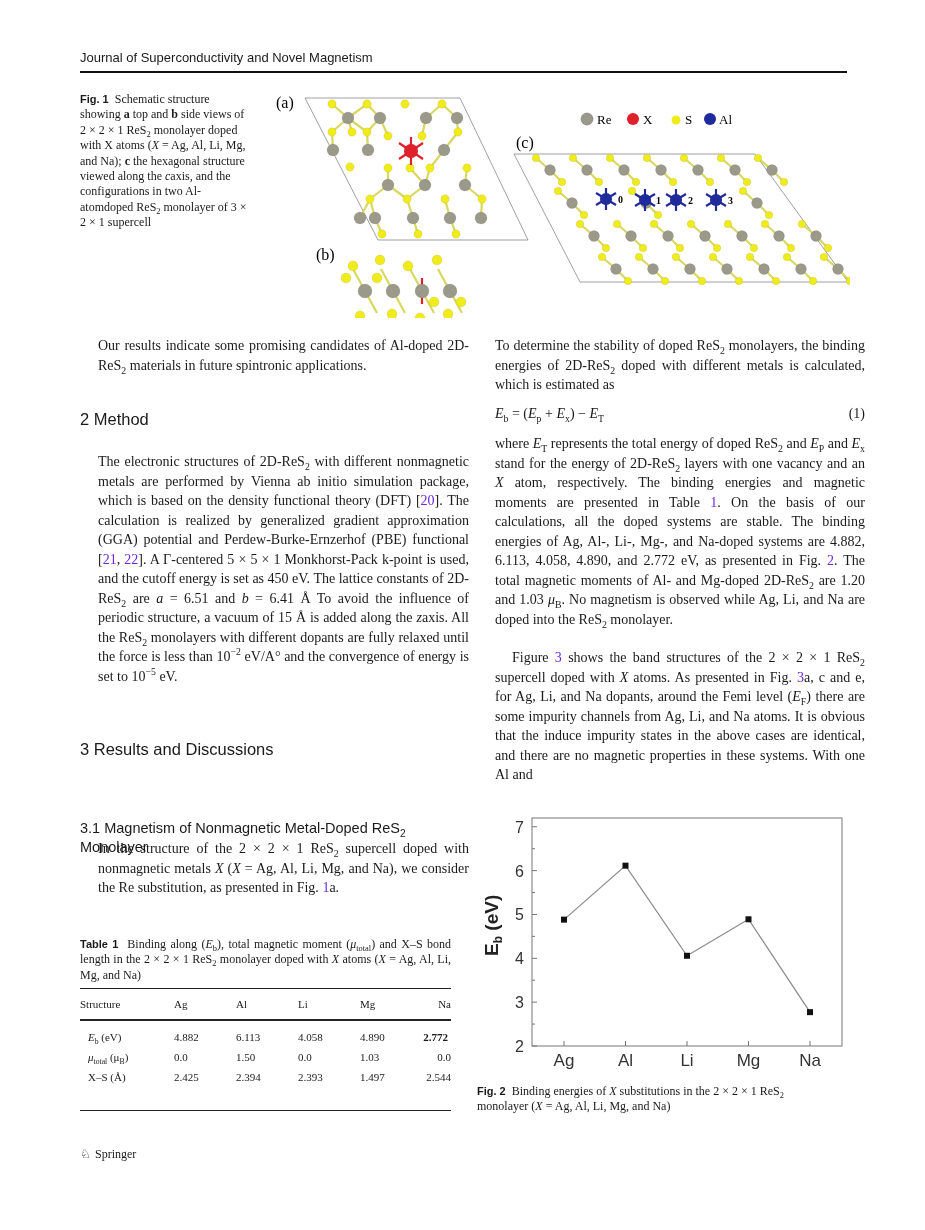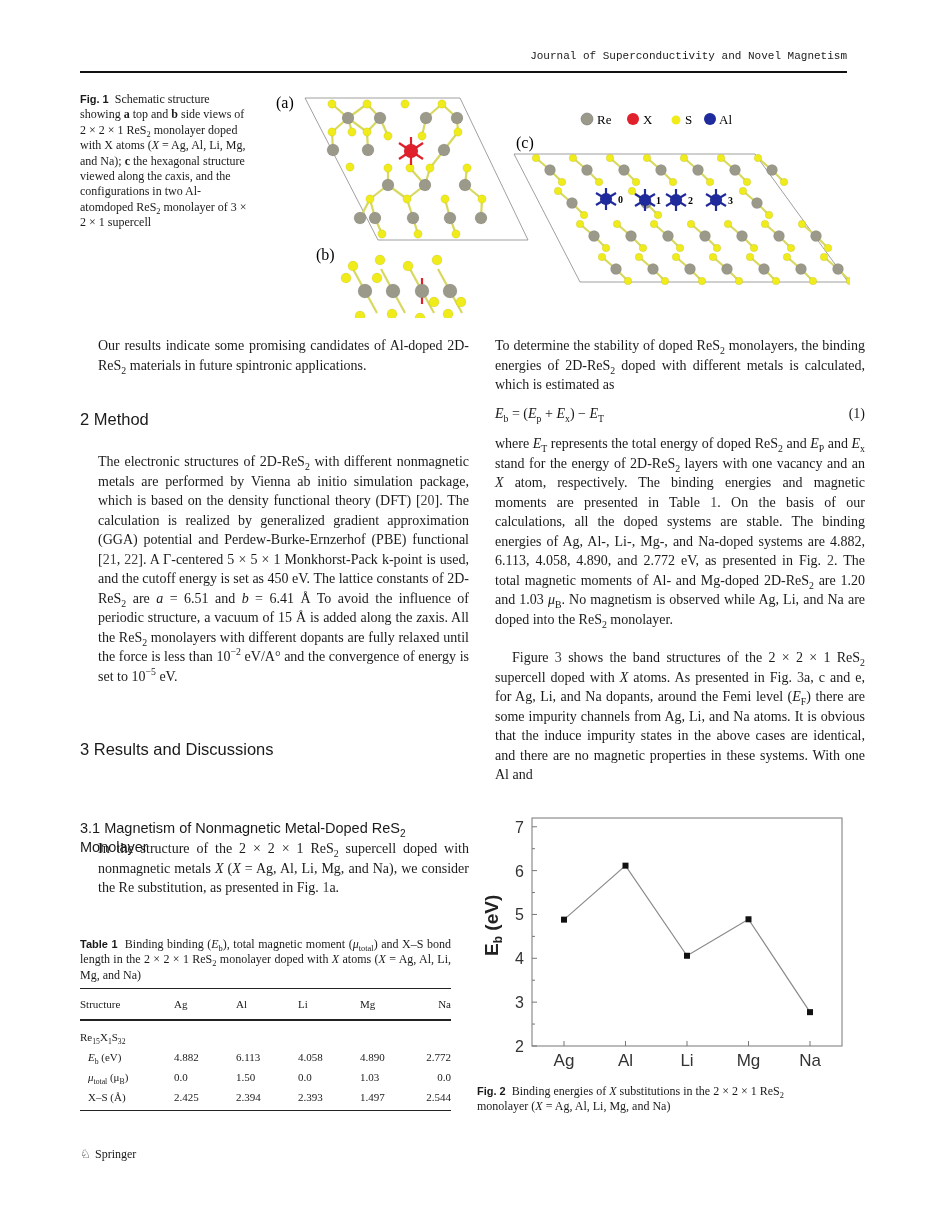--- a/index.html
+++ b/index.html
@@ -1,26 +1,26 @@
 <!DOCTYPE html>
 <html><head>
   <meta charset="utf-8">
   <style>
     * { box-sizing: border-box; margin: 0; padding: 0; }
     html, body { width: 925px; height: 1230px; background: #fff; overflow: hidden; }
     body { position: relative; font-family: "Liberation Serif", serif; color: #1a1a1a; }
     .abs { position: absolute; }
-    .running-head { left: 80px; top: 50px; width: 767px; text-align: right; font-size: 11px; font-family: Liberation Mono, monospace; }
+    .running-head { left: 80px; top: 50px; width: 767px; text-align: left; font-size: 13px; font-family: Liberation Sans, sans-serif; }
     .head-rule { left: 80px; top: 71px; width: 767px; height: 1.5px; background: #111; }
     .caption { font-size: 12px; line-height: 15.4px; }
     .caption b.lab { font-family: "Liberation Sans", sans-serif; font-weight: bold; font-size: 11px; }
     .body-text { font-size: 14px; line-height: 19.5px; text-align: justify; margin-left: 18px; }
     .sec-h { font-family: "Liberation Sans", sans-serif; font-weight: normal; font-size: 16.5px; }
     .subsec-h { font-family: "Liberation Sans", sans-serif; font-size: 14.5px; line-height: 19px; }
-    .link { color: #404040; }
+    .link { color: #6d28d9; }
     sub, sup { font-size: 70%; line-height: 0; }
     table.t1 { border-collapse: collapse; width: 371px; font-size: 11px; }
     table.t1 td { padding: 0; height: 20px; }
     .chart-box { left: 478px; top: 806px; width: 372px; height: 270px; }
     .fig1 { left: 270px; top: 88px; width: 580px; height: 230px; }
     .springer { left: 80px; top: 1147px; font-size: 12px; }
   </style>
 </head>
 <body>
 
@@ -328,49 +328,46 @@
 
 <div class="abs subsec-h" style="left:80px; top:819px; width:371px;">
   <span>3.1 Magnetism of Nonmagnetic Metal-Doped ReS</span><sub>2</sub><br><span>Monolayer</span>
 </div>
 
 <div class="abs body-text" style="left:80px; top:839px; width:371px;">
   <span>In the structure of the 2 × 2 × 1 ReS</span><sub>2</sub><span> supercell doped with nonmagnetic metals </span><i>X</i><span> (</span><i>X</i><span> = Ag, Al, Li, Mg, and Na), we consider the Re substitution, as presented in Fig. </span><span class="link">1</span><span>a.</span>
 </div>
 
 <div class="abs caption" style="left:80px; top:937px; width:371px; text-align:justify;">
-  <b class="lab">Table 1</b>&nbsp;&nbsp;<span>Binding binding (</span><i>E</i><sub>b</sub><span>), total magnetic moment (</span><i>μ</i><sub>total</sub><span>) and X–S bond length in the 2 × 2 × 1 ReS</span><sub>2</sub><span> monolayer doped with </span><i>X</i><span> atoms (</span><i>X</i><span> = Ag, Al, Li, Mg, and Na)</span>
+  <b class="lab">Table 1</b>&nbsp;&nbsp;<span>Binding along (</span><i>E</i><sub>b</sub><span>), total magnetic moment (</span><i>μ</i><sub>total</sub><span>) and X–S bond length in the 2 × 2 × 1 ReS</span><sub>2</sub><span> monolayer doped with </span><i>X</i><span> atoms (</span><i>X</i><span> = Ag, Al, Li, Mg, and Na)</span>
 </div>
 
 <div class="abs" style="left:80px; top:988px; width:371px; height:1px; background:#222;"></div>
 <table class="abs t1" style="left:80px; top:994px;">
   <tbody>
       <tr>
     <td style="width:94px;">Structure</td>
     <td style="width:62px;">Ag</td>
     <td style="width:62px;">Al</td>
     <td style="width:62px;">Li</td>
     <td style="width:60px;">Mg</td>
     <td style="width:31px; text-align:right;">Na</td>
   </tr>
 </tbody>
   </table>
 <div class="abs" style="left:80px; top:1019px; width:371px; height:1.5px; background:#222;"></div>
 <table class="abs t1" style="left:80px; top:1027px;">
   <tbody>
-      <tr>
-    <td colspan="6"><span>Re</span><sub>15</sub><span>X</span><sub>1</sub><span>S</span><sub>32</sub></td>
-  </tr>
   <tr>
     <td style="width:94px; padding-left:8px;"><i>E</i><sub>b</sub><span> (eV)</span></td>
     <td style="width:62px;">4.882</td>
     <td style="width:62px;">6.113</td>
     <td style="width:62px;">4.058</td>
     <td style="width:60px;">4.890</td>
-    <td style="width:31px; text-align:right;">2.772</td>
+    <td style="width:31px; text-align:center;font-weight:bold;">2.772</td>
   </tr>
   <tr>
     <td style="padding-left:8px;"><i>μ</i><sub>total</sub><span> (μ</span><sub>B</sub><span>)</span></td>
     <td>0.0</td>
     <td>1.50</td>
     <td>0.0</td>
     <td>1.03</td>
     <td style="text-align:right;">0.0</td>
   </tr>
   <tr>

